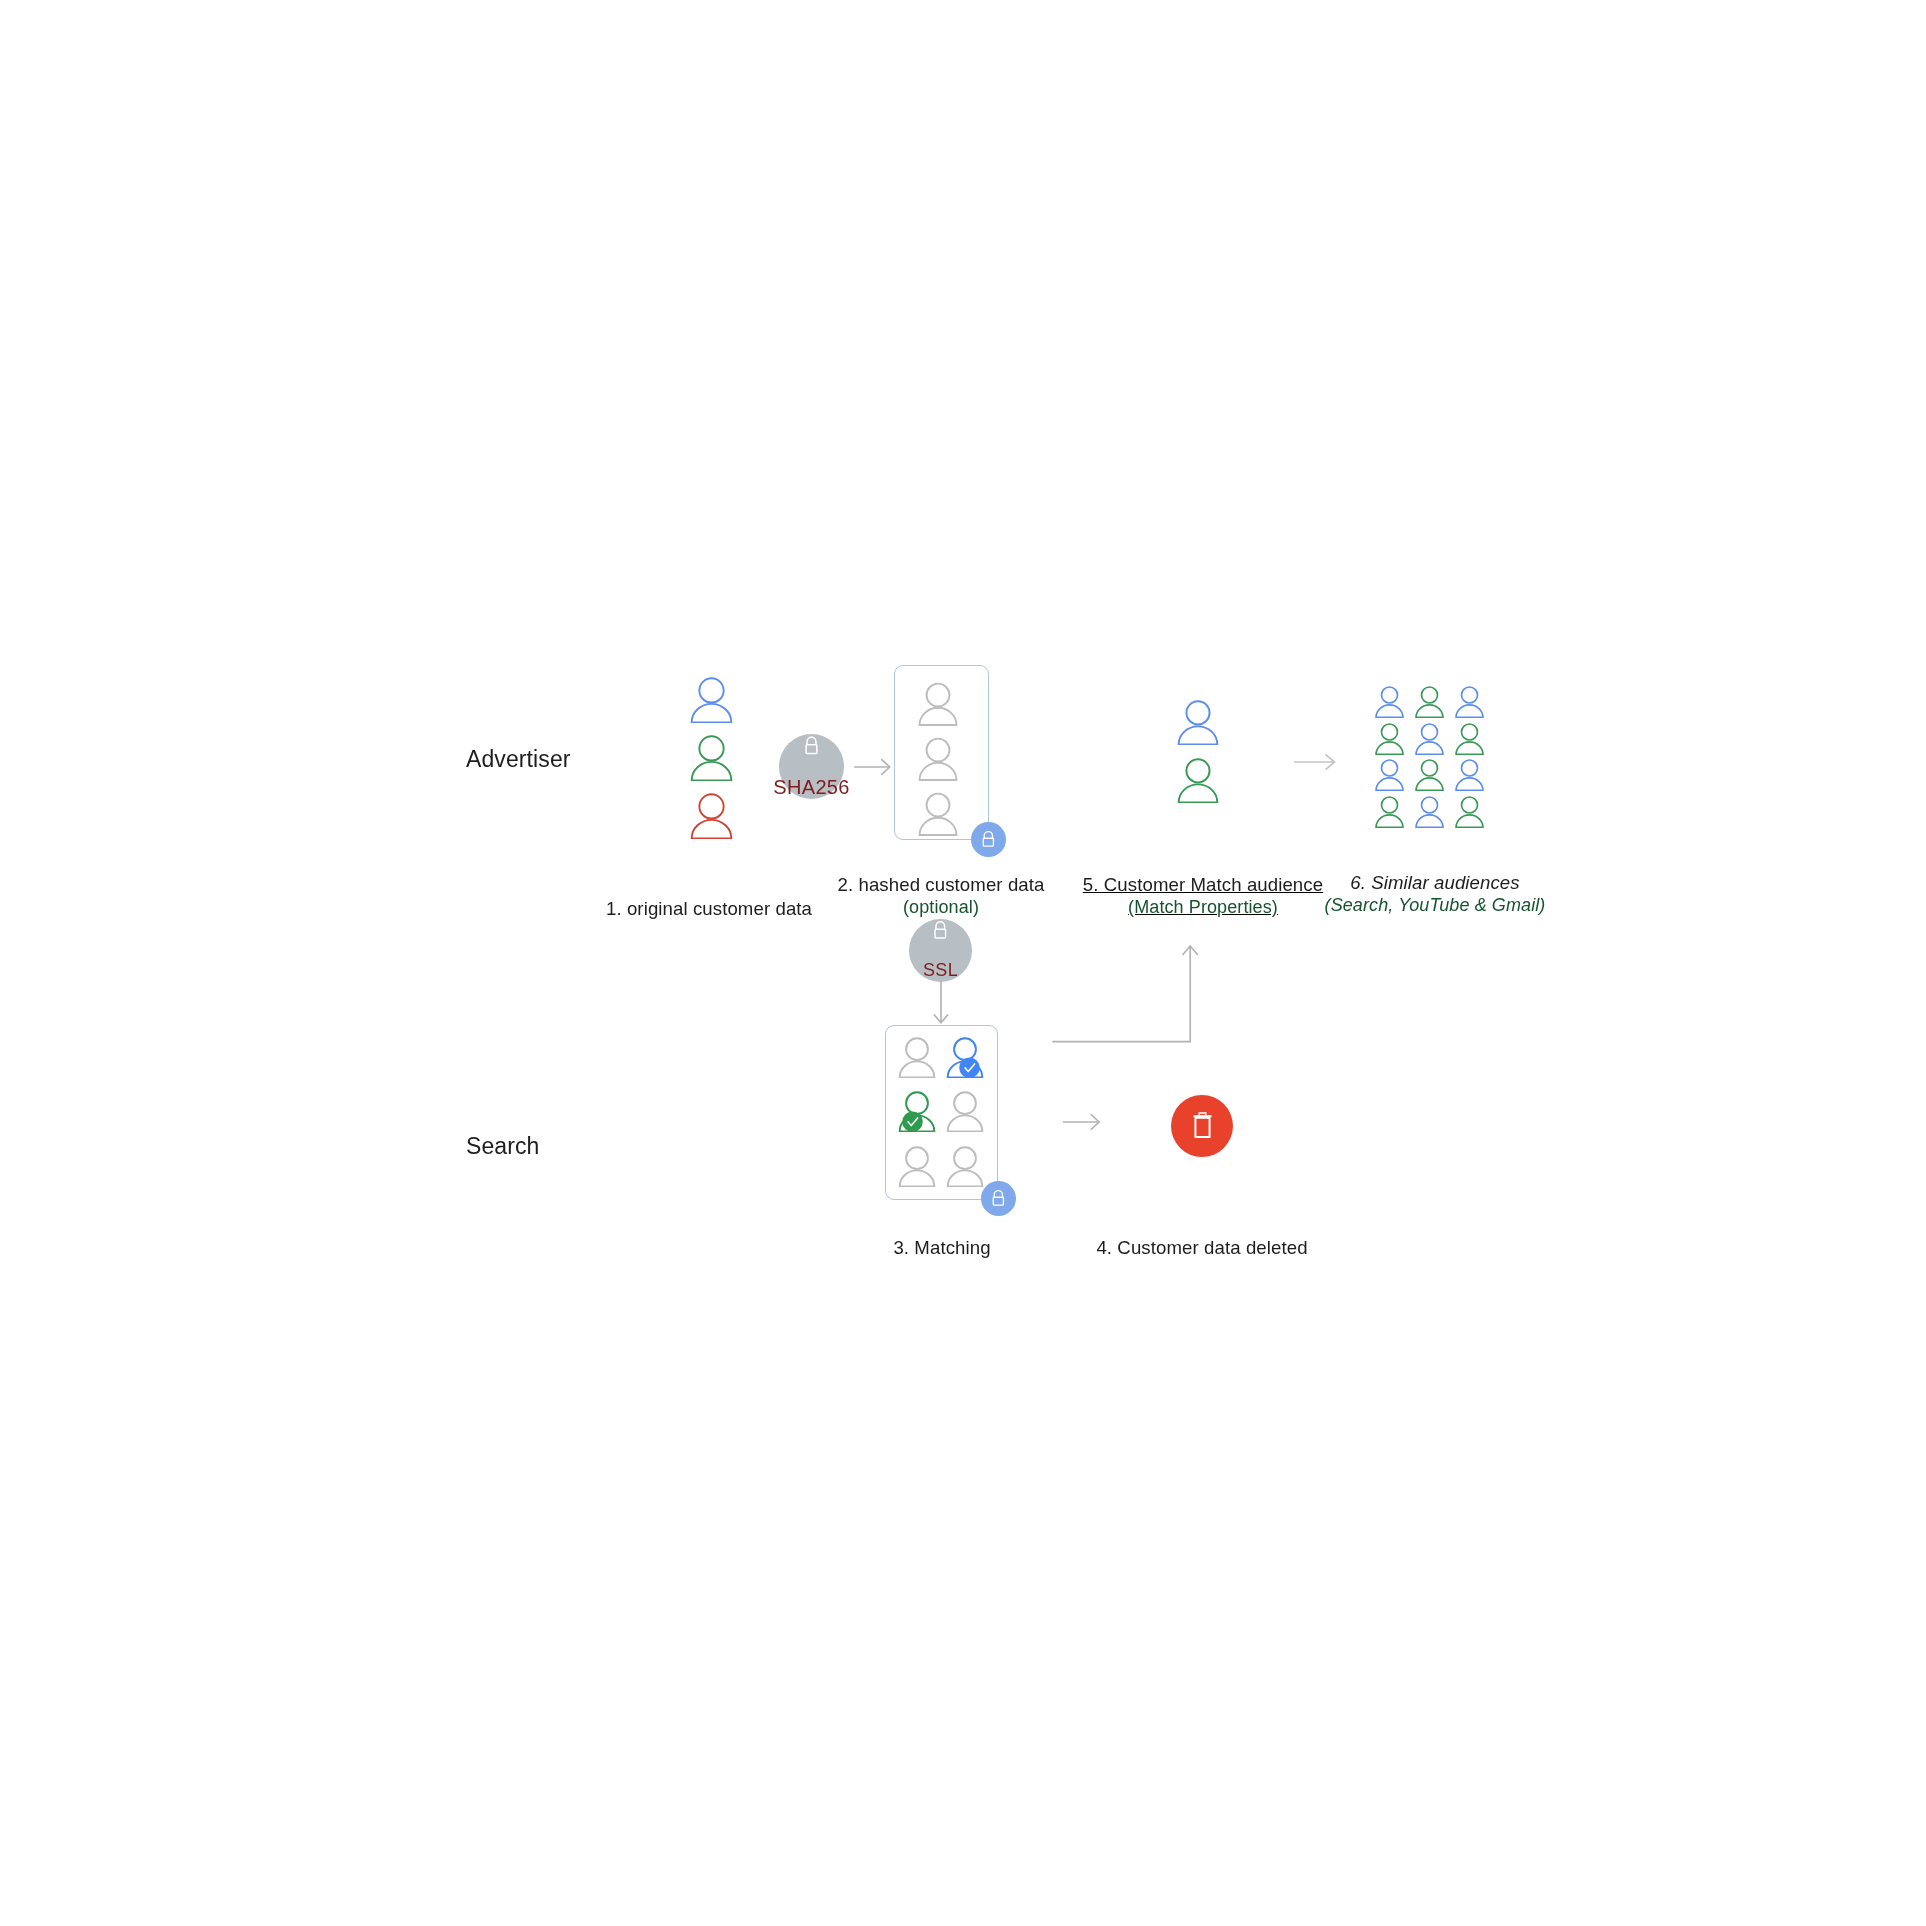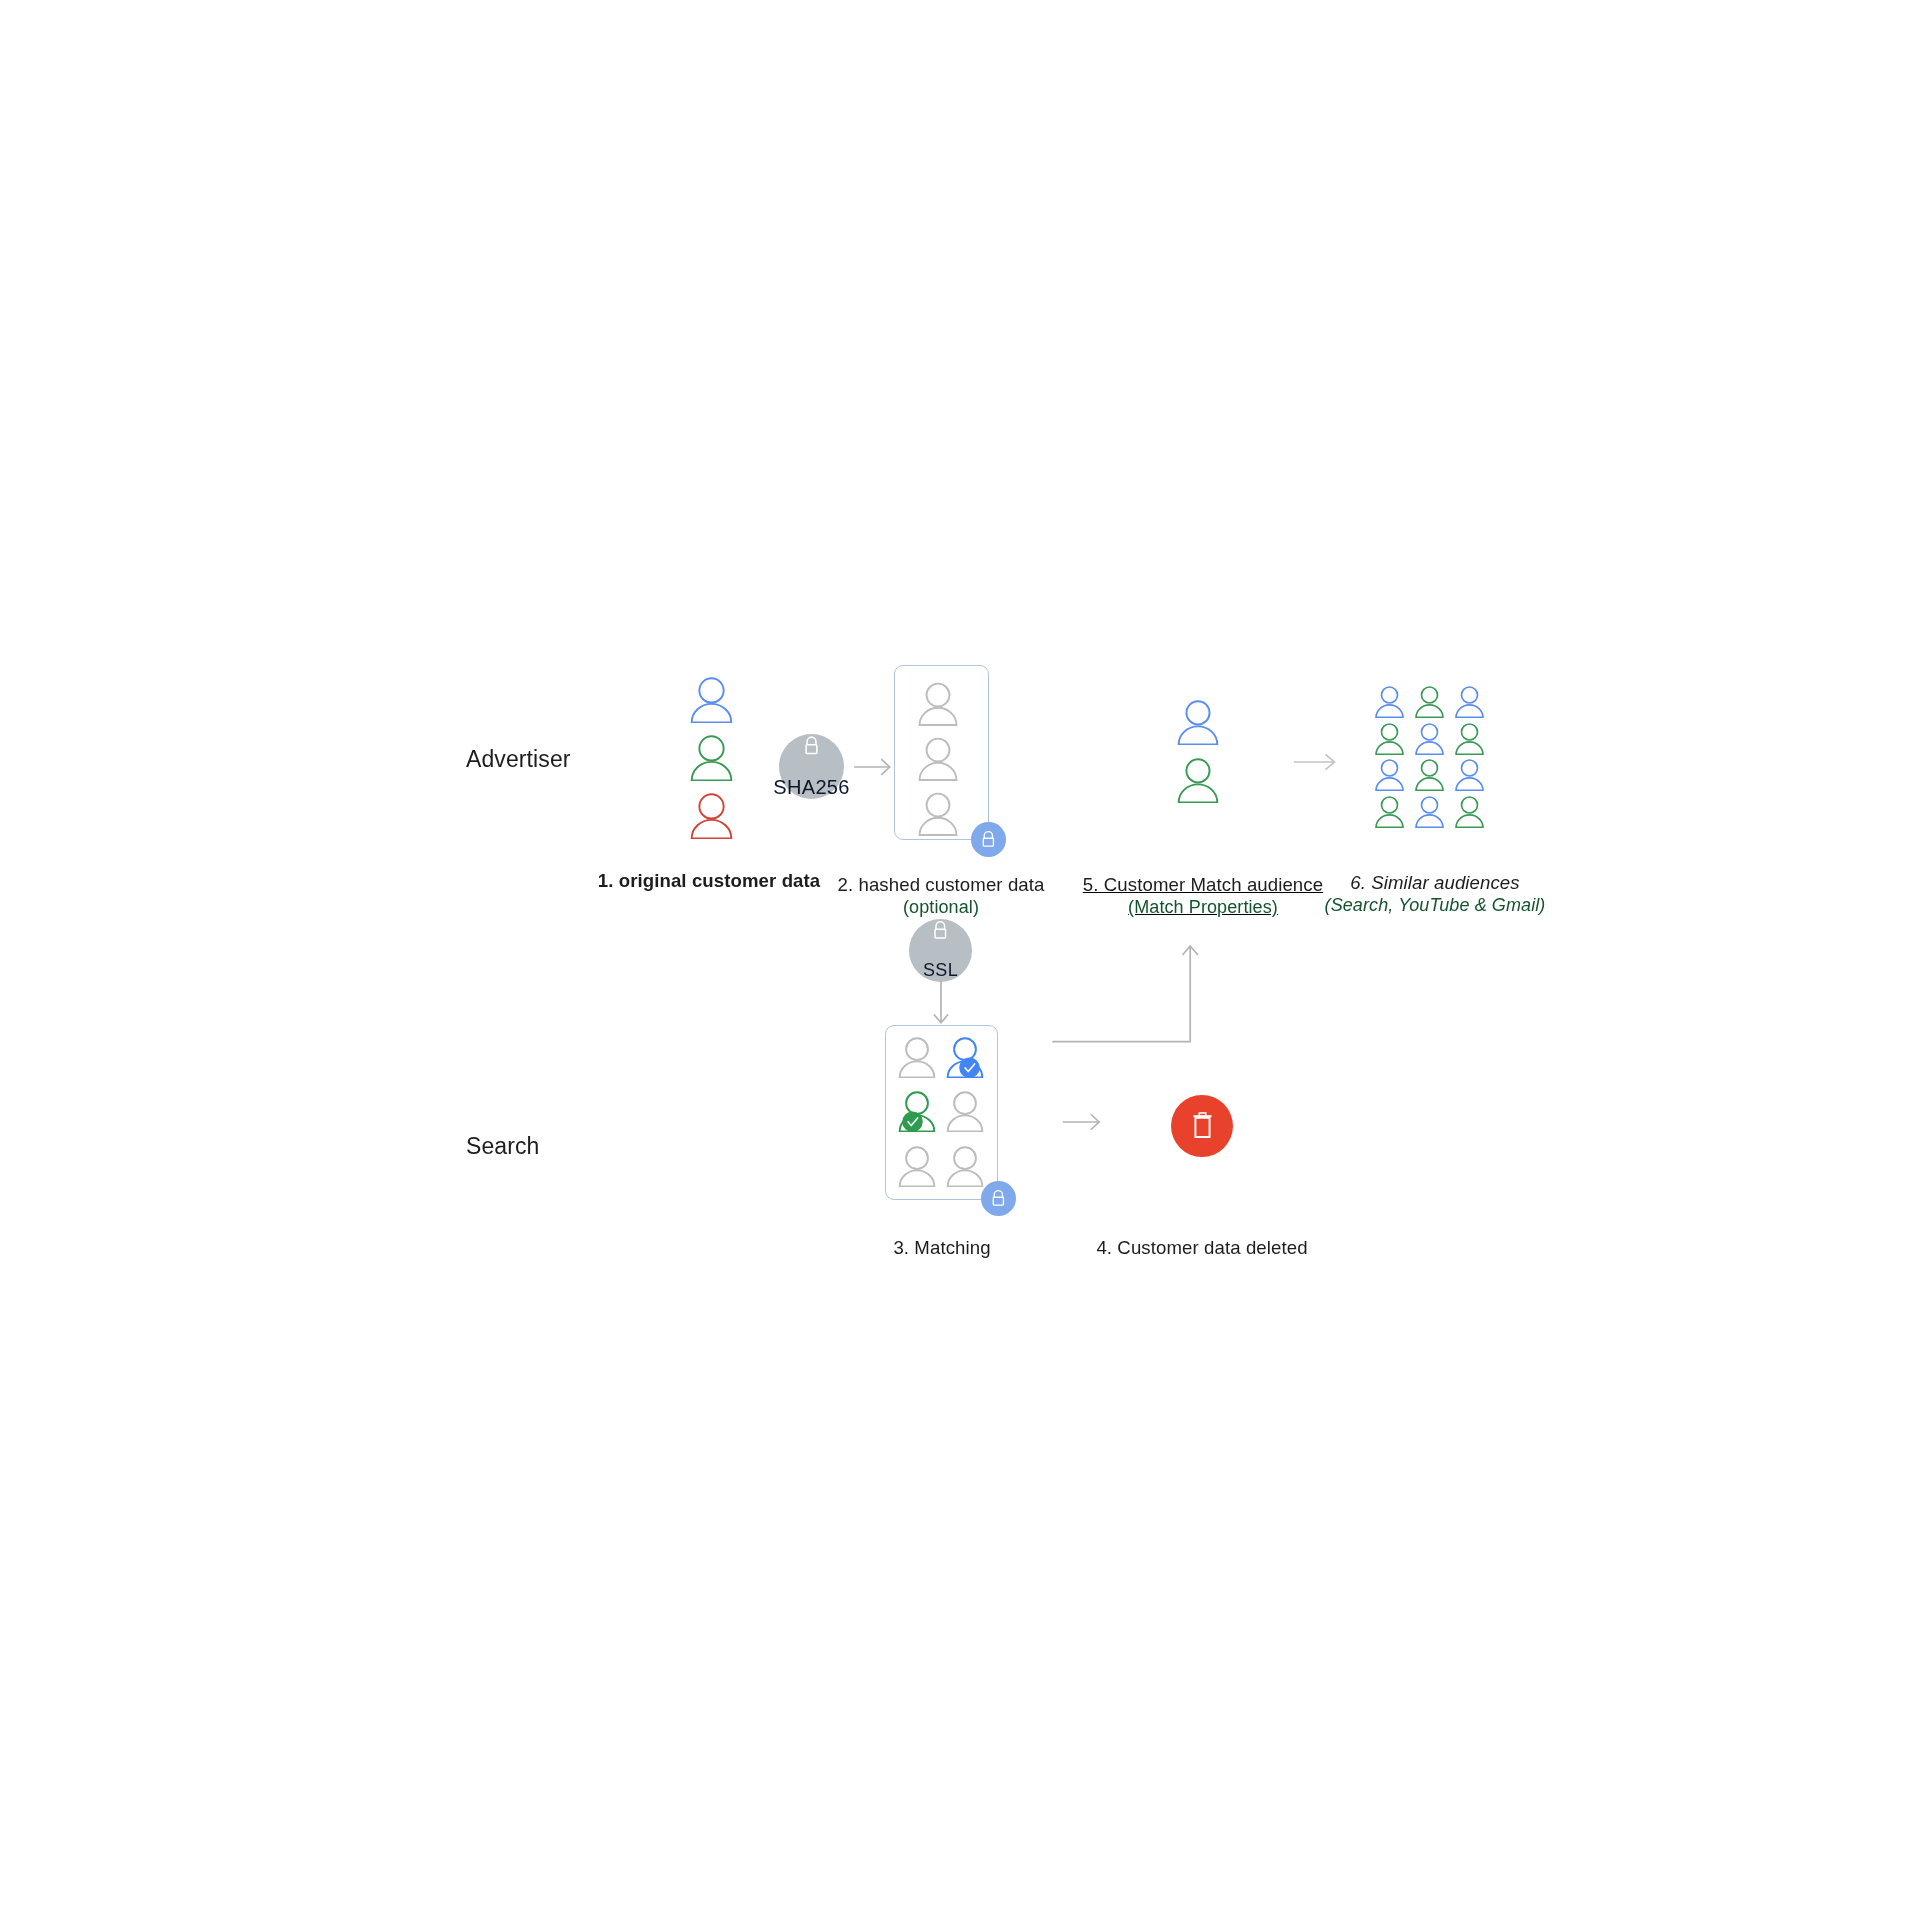--- a/index.html
+++ b/index.html
@@ -84,21 +84,21 @@
   .gray-circle {
     position: absolute;
     border-radius: 50%;
     background: #b7bec4;
     display: flex;
     flex-direction: column;
     align-items: center;
     justify-content: center;
   }
   .gray-circle .gc-label {
-    color: #0f172a;
+    color: #7f1d1d;
     font-size: 20px;
     letter-spacing: 0.3px;
     margin-top: 17px;
   }
   .gray-circle.ssl .gc-label { font-size: 18px; }
 
   
   .trash-circle {
     position: absolute;
     border-radius: 50%;
@@ -138,21 +138,21 @@
     </div>
 
     <div class="person" style="left:689px; top:793px; width:45px; height:46px;">
       <svg viewBox="0 0 70 72">
         <circle cx="35" cy="21" r="19" fill="none" stroke="#cf4436" stroke-width="3"></circle>
         <path d="M4 71 a31 29 0 0 1 62 0 Z" fill="none" stroke="#cf4436" stroke-width="3"></path>
       </svg>
     </div>
   </div>
 
-  <div class="caption" style="left:709px; top:869px;font-weight:bold;">
+  <div class="caption" style="left:709px; top:897px;">
     <span class="main">1. original customer data</span>
   </div>
 
   <div class="gray-circle" style="left:779px; top:734px; width:65px; height:65px;">
     <span>
       <svg width="19" height="22" viewBox="0 0 30 34">
         <path d="M8 15 V10 a7 7 0 0 1 14 0 V15" fill="none" stroke="#ffffff" stroke-width="2.4"></path>
         <rect x="6.5" y="15" width="17" height="14" rx="1.5" fill="none" stroke="#ffffff" stroke-width="2.4"></rect>
       </svg>
     </span>

